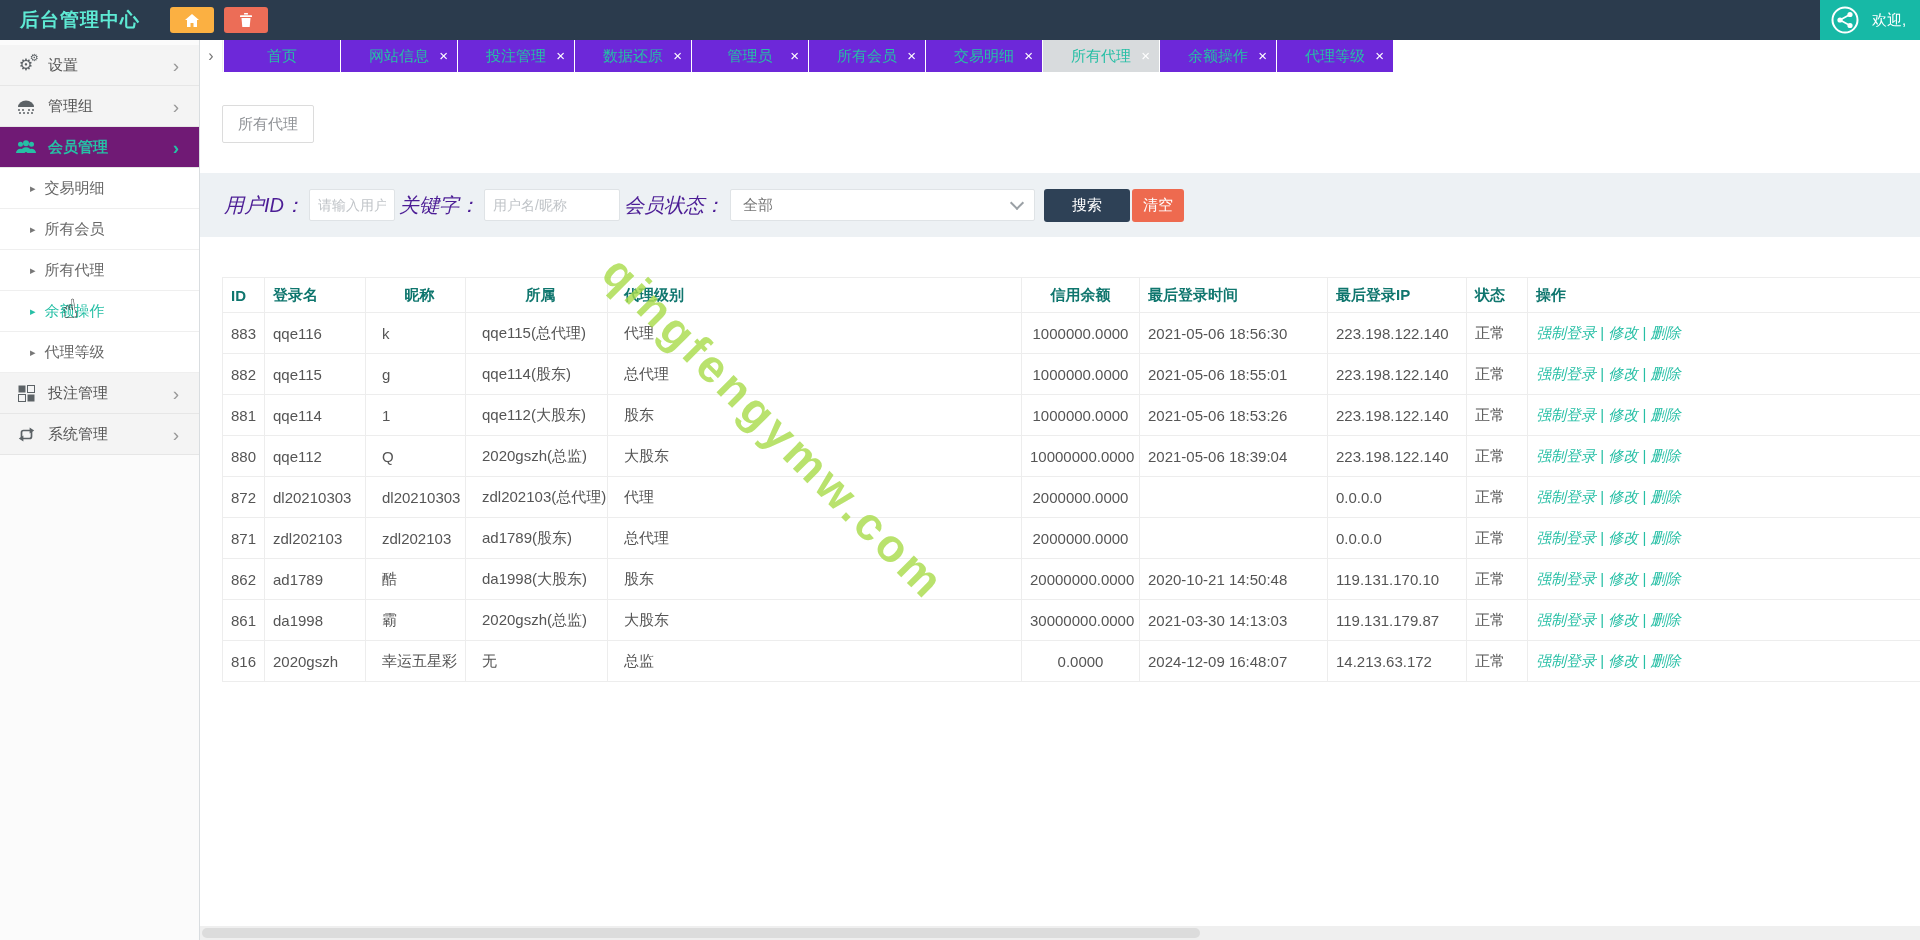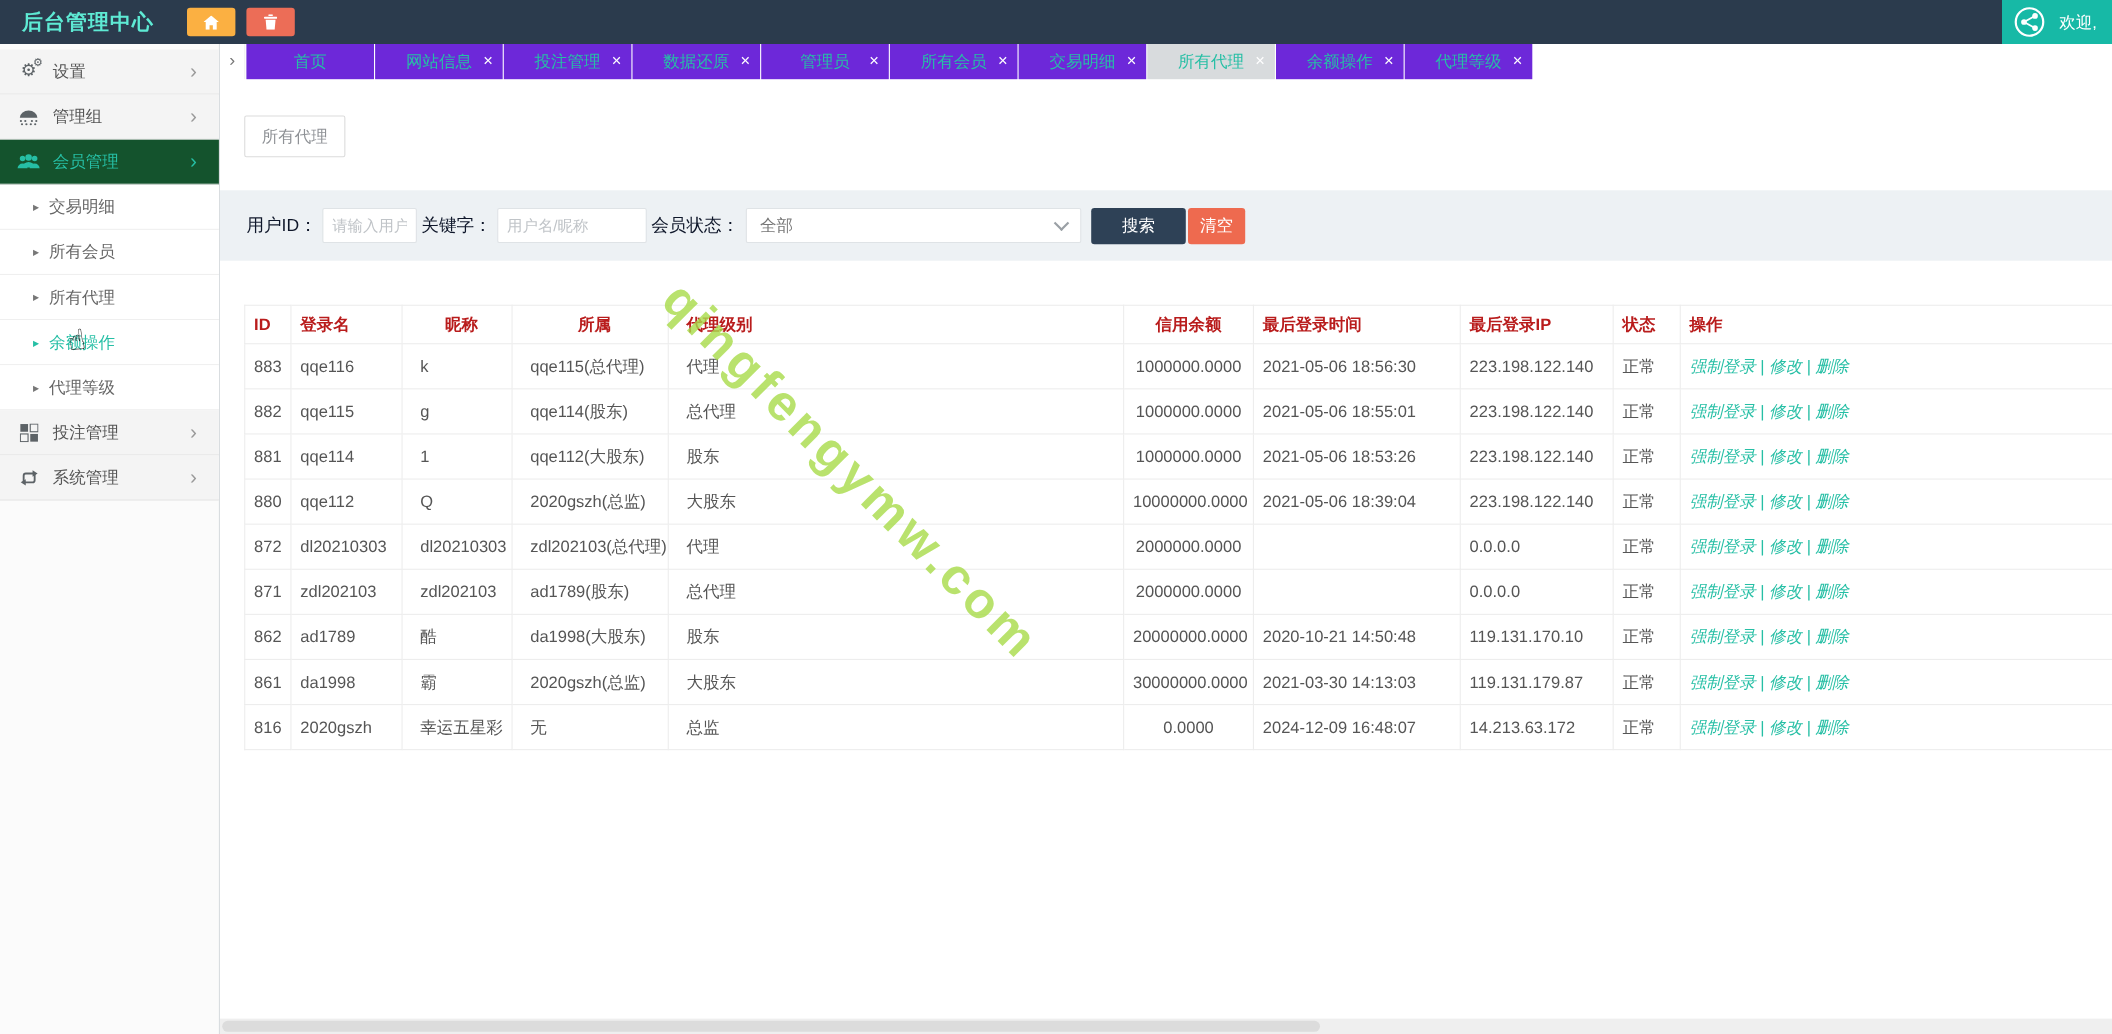--- a/index.html
+++ b/index.html
@@ -22,21 +22,21 @@
   .main{display:flex;height:900px;}
   aside{width:200px;box-sizing:border-box;background:#fbfbfb;border-right:1px solid #d9ddE0;padding-top:5px;flex:none;}
   .content{flex:1;position:relative;background:#fff;overflow:hidden;}
 
   
   .side-group{height:40px;display:flex;align-items:center;gap:10px;padding-left:14px;
       background:#f4f4f4;border-bottom:1px solid #e6e6e6;position:relative;
       font-size:15px;color:#555;cursor:pointer;}
   .side-group .gicon{width:24px;text-align:center;color:#5c6266;line-height:0;}
   .side-group .gchev{position:absolute;right:20px;font-size:19px;color:#999;line-height:1;}
-  .side-group.active{color:var(--accent,#26bfa5);background:#14532d;}
+  .side-group.active{color:var(--accent,#26bfa5);background:#701a75;font-weight:bold;}
   .side-group.active .gicon,.side-group.active .gchev{color:var(--accent,#26bfa5);}
   .side-sub{height:40px;display:flex;align-items:center;gap:9px;padding-left:30px;
       background:#fff;border-bottom:1px solid #efefef;font-size:15px;color:#666;cursor:pointer;}
   .side-sub .caret{font-size:11px;color:#777;}
   .side-sub.active{color:var(--accent,#26bfa5);}
   .side-sub.active .caret{color:var(--accent,#26bfa5);}
 
   
   .tabbar{height:32px;display:flex;background:#fff;}
   .tab-toggle{width:22px;height:32px;flex:none;display:flex;align-items:center;justify-content:center;
@@ -45,38 +45,38 @@
       display:flex;align-items:center;justify-content:center;color:var(--accent,#26bfa5);
       font-size:15px;cursor:pointer;}
   .tab.active{background:#d8dbdd;}
   .tab .x{position:absolute;right:9px;top:50%;transform:translateY(-52%);color:#fff;font-size:15px;line-height:1;}
 
   
   .minitab{margin:33px 0 0 22px;width:90px;height:36px;border:1px solid #dcdcdc;border-radius:2px;
       background:#fff;display:flex;align-items:center;justify-content:center;
       color:#8f9296;font-size:15px;cursor:pointer;}
   .filter{margin-top:30px;height:64px;background:#edf1f4;display:flex;align-items:center;padding-left:20px;}
-  .filter label{font-size:16px;color:#0f172a;margin-left:4px;}
+  .filter label{font-size:20px;color:#4c1d95;margin-left:4px;font-style:italic;}
   .filter input{height:32px;box-sizing:border-box;border:1px solid #dfe3e6;border-radius:2px;
       background:#fff;padding:0 8px;font-size:14px;color:#555;margin-left:5px;outline:none;}
   .filter input::placeholder{color:#c0c4c8;}
   .in1{width:86px;}.in2{width:136px;}
   .select{width:305px;height:32px;box-sizing:border-box;margin-left:6px;background:#fff;
       border:1px solid #dfe3e6;border-radius:2px;display:flex;align-items:center;
       justify-content:space-between;padding:0 12px;font-size:15px;color:#777;cursor:pointer;}
   .select .chev{width:8px;height:8px;border-right:2px solid #9aa0a5;border-bottom:2px solid #9aa0a5;
       transform:rotate(45deg);margin-top:-4px;}
   .btn{height:33px;border:none;border-radius:3px;color:#fff;font-size:15px;cursor:pointer;}
   .btn.search{background:var(--search-btn,#2e4156);width:86px;margin-left:9px;}
   .btn.clear{background:var(--clear-btn,#ee6a4f);width:52px;margin-left:2px;}
 
   
   table{border-collapse:collapse;table-layout:fixed;width:1781px;margin:40px 0 0 22px;font-size:15px;}
   th,td{border:1px solid #ededed;white-space:nowrap;overflow:hidden;}
-  thead th{height:34px;font-weight:bold;color:#b91c1c;text-align:left;padding:0 8px;background:#fff;}
+  thead th{height:34px;font-weight:bold;color:#0f766e;text-align:left;padding:0 8px;background:#fff;}
   tbody td{height:40px;color:#555;padding:0 8px;background:#fff;}
   .al-c{text-align:center;}
   .pl16{padding-left:16px;}
   a.oplink{color:var(--accent,#26bfa5);text-decoration:none;cursor:pointer;font-style:italic;}
   .opsep{color:var(--accent,#26bfa5);}
 
   
   .watermark{position:absolute;left:430px;top:205px;transform:rotate(45deg);transform-origin:0 0;
       font-size:46px;font-weight:bold;letter-spacing:4px;color:var(--wm-color,#a8dc49);
       opacity:.8;pointer-events:none;z-index:5;}

